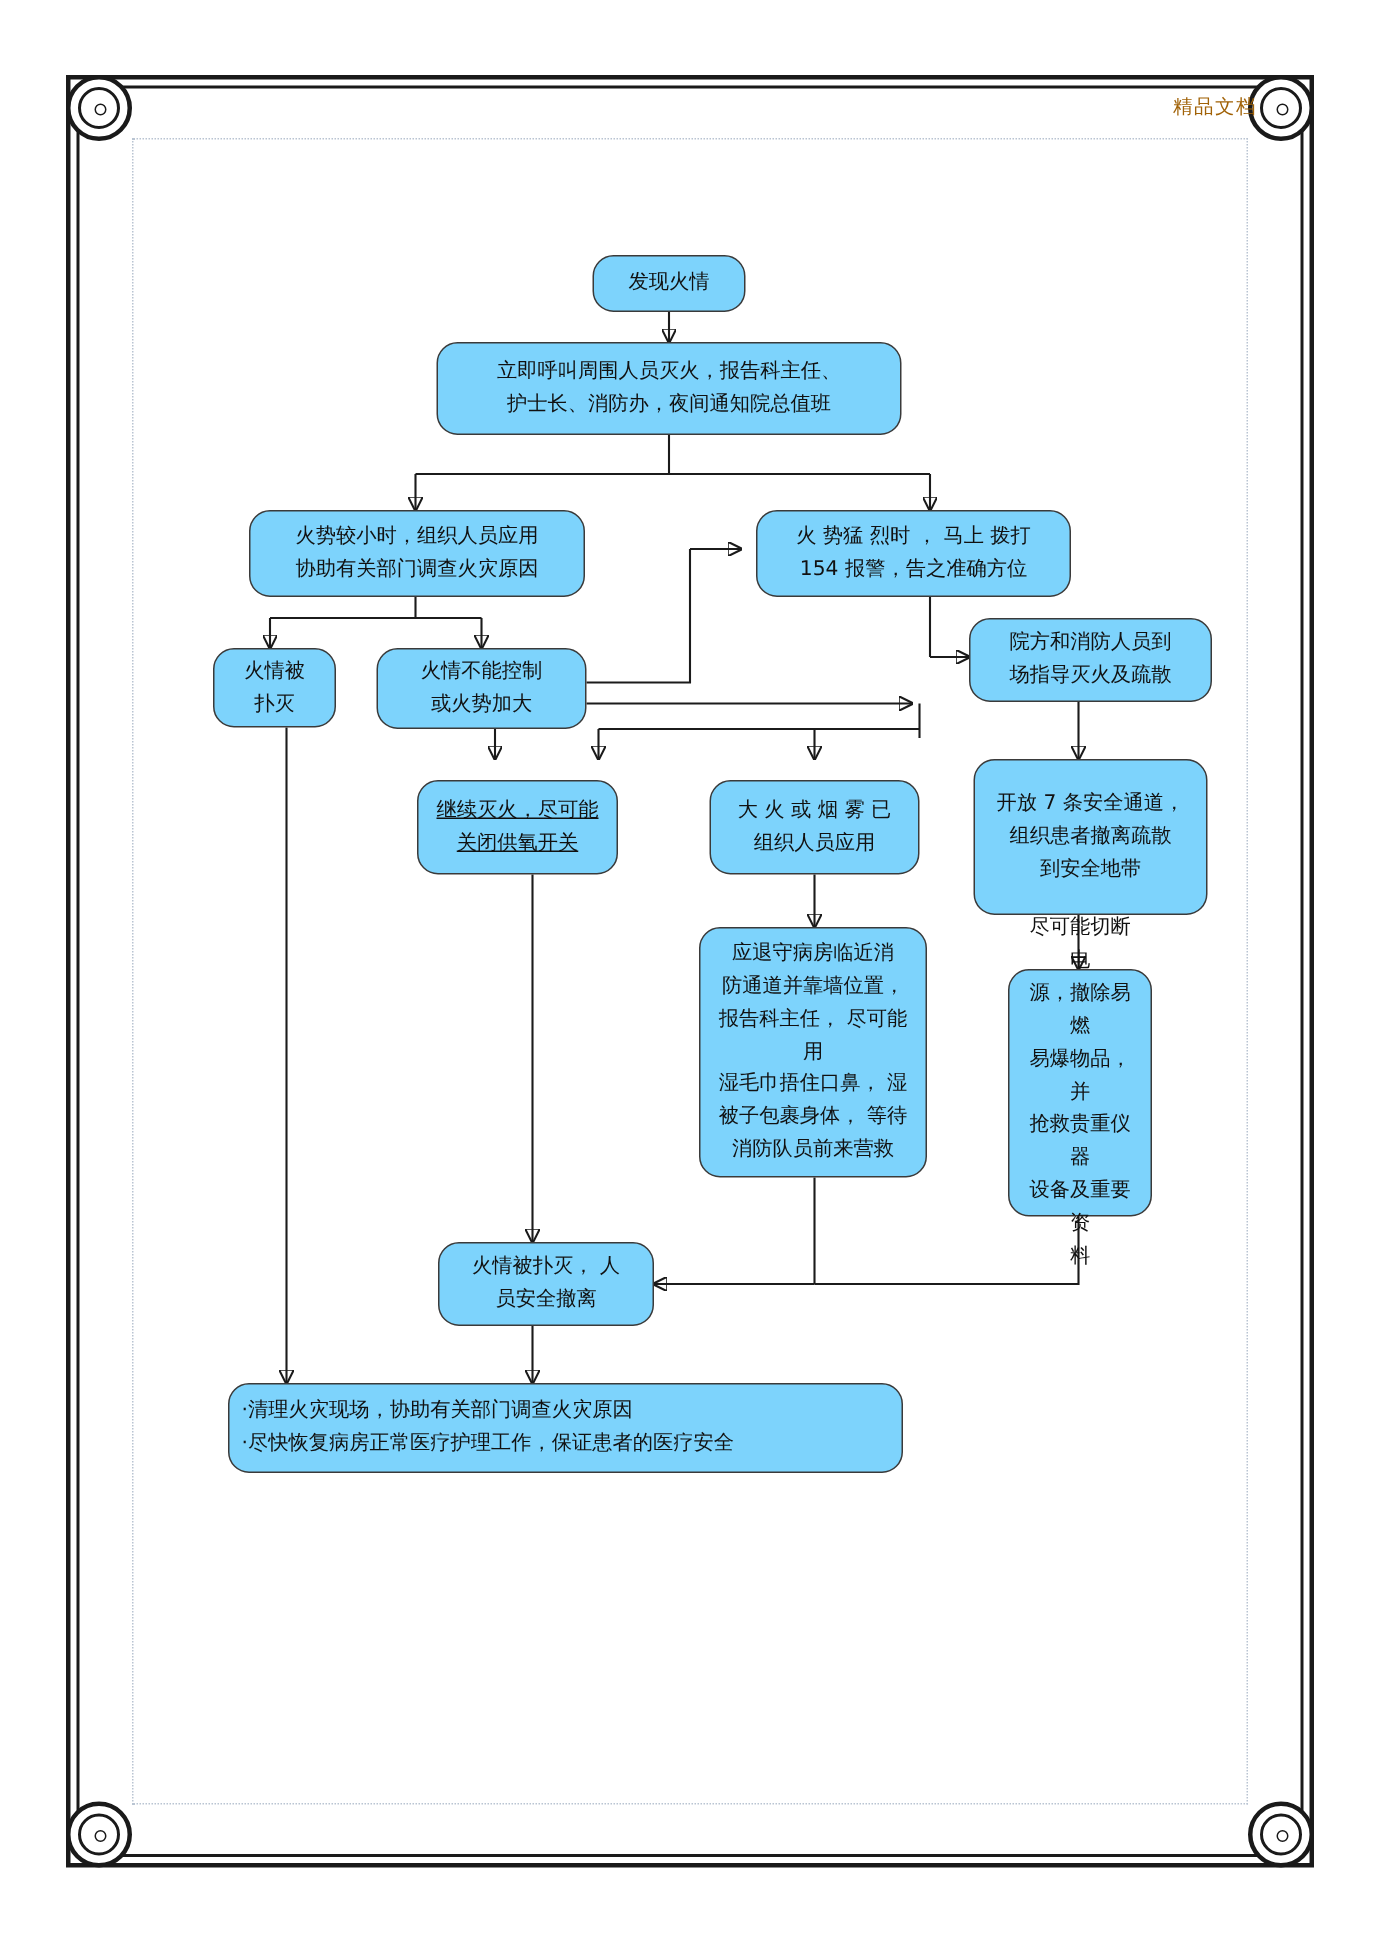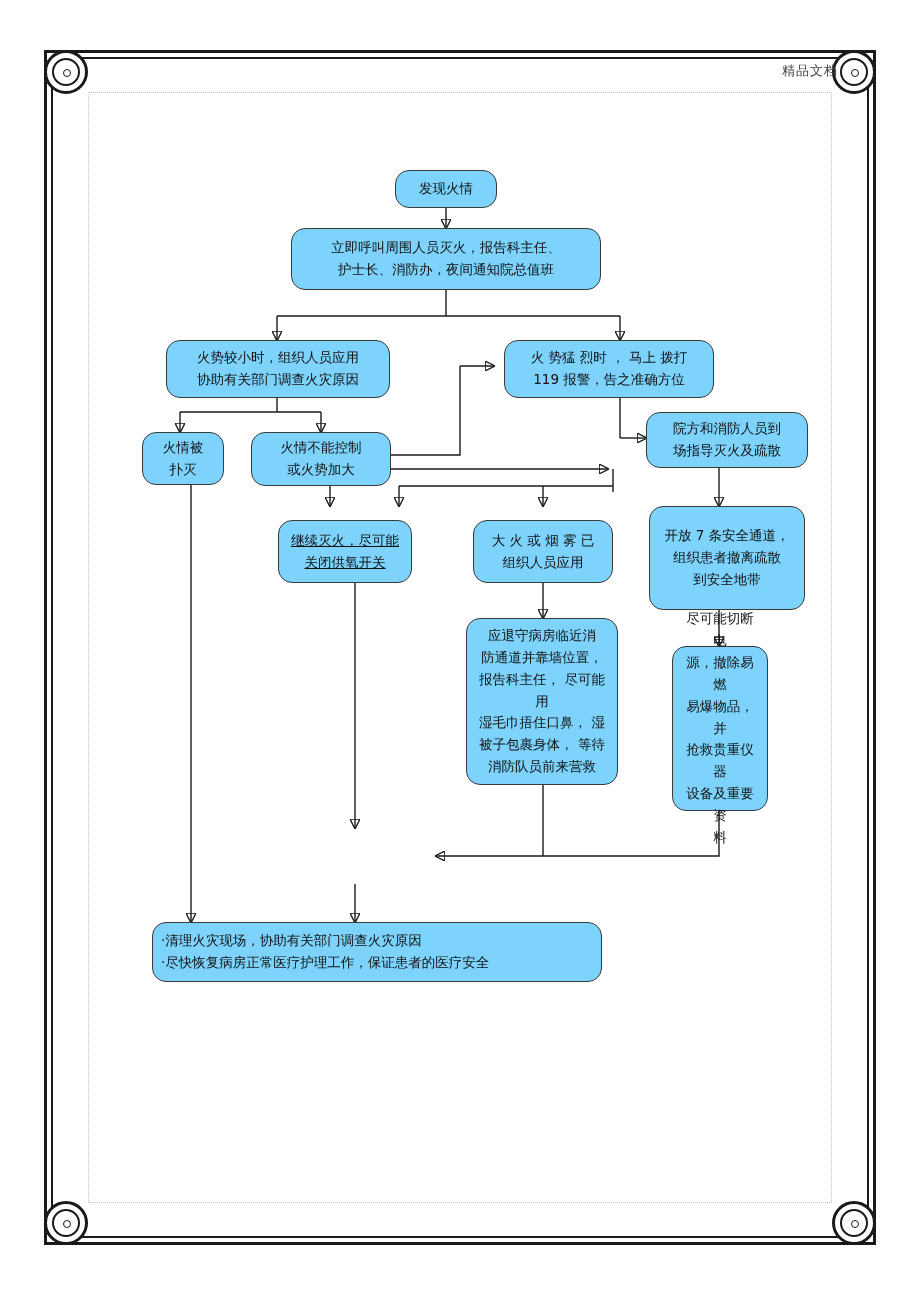--- a/index.html
+++ b/index.html
@@ -86,21 +86,21 @@
   .page-header {
     position: absolute;
     left: 0;
     top: 62px;
     width: 920px;
     text-align: right;
     padding-right: 82px;
     box-sizing: border-box;
     font-family: "DejaVu Sans", "Liberation Sans", sans-serif;
     font-size: 13px;
-    color: #404040;
+    color: #a16207;
     letter-spacing: 1px;
   }
 
   
   #flow {
     position: absolute;
     left: 0;
     top: 0;
     width: 920px;
     height: 1303px;
@@ -221,21 +221,21 @@
 护士长、消防办，夜间通知院总值班</span>
     </div>
 
     <div class="node" style="left:166px; top:340px; width:224px; height:58px;">
       <span class="txt">火势较小时，组织人员应用
 协助有关部门调查火灾原因</span>
     </div>
 
     <div class="node" style="left:504px; top:340px; width:210px; height:58px;">
       <span class="txt">火 势猛 烈时 ， 马上 拨打
-119 报警，告之准确方位</span>
+154 报警，告之准确方位</span>
     </div>
 
     <div class="node" style="left:646px; top:412px; width:162px; height:56px;">
       <span class="txt">院方和消防人员到
 场指导灭火及疏散</span>
     </div>
 
     <div class="node" style="left:142px; top:432px; width:82px; height:53px;">
       <span class="txt">火情被
 扑灭</span>
@@ -273,20 +273,24 @@
 
     <div class="node" style="left:672px; top:646px; width:96px; height:165px;">
       <span class="txt">尽可能切断电
 源，撤除易燃
 易爆物品，并
 抢救贵重仪器
 设备及重要资
 料</span>
     </div>
 
+    <div class="node" style="left:292px; top:828px; width:144px; height:56px;">
+      <span class="txt">火情被扑灭， 人
+员安全撤离</span>
+    </div>
 
     <div class="node left" style="left:152px; top:922px; width:450px; height:60px; ">
       <span class="txt">·清理火灾现场，协助有关部门调查火灾原因
 ·尽快恢复病房正常医疗护理工作，保证患者的医疗安全</span>
     </div>
 
   </div>
 </div>
 
 </body></html>

